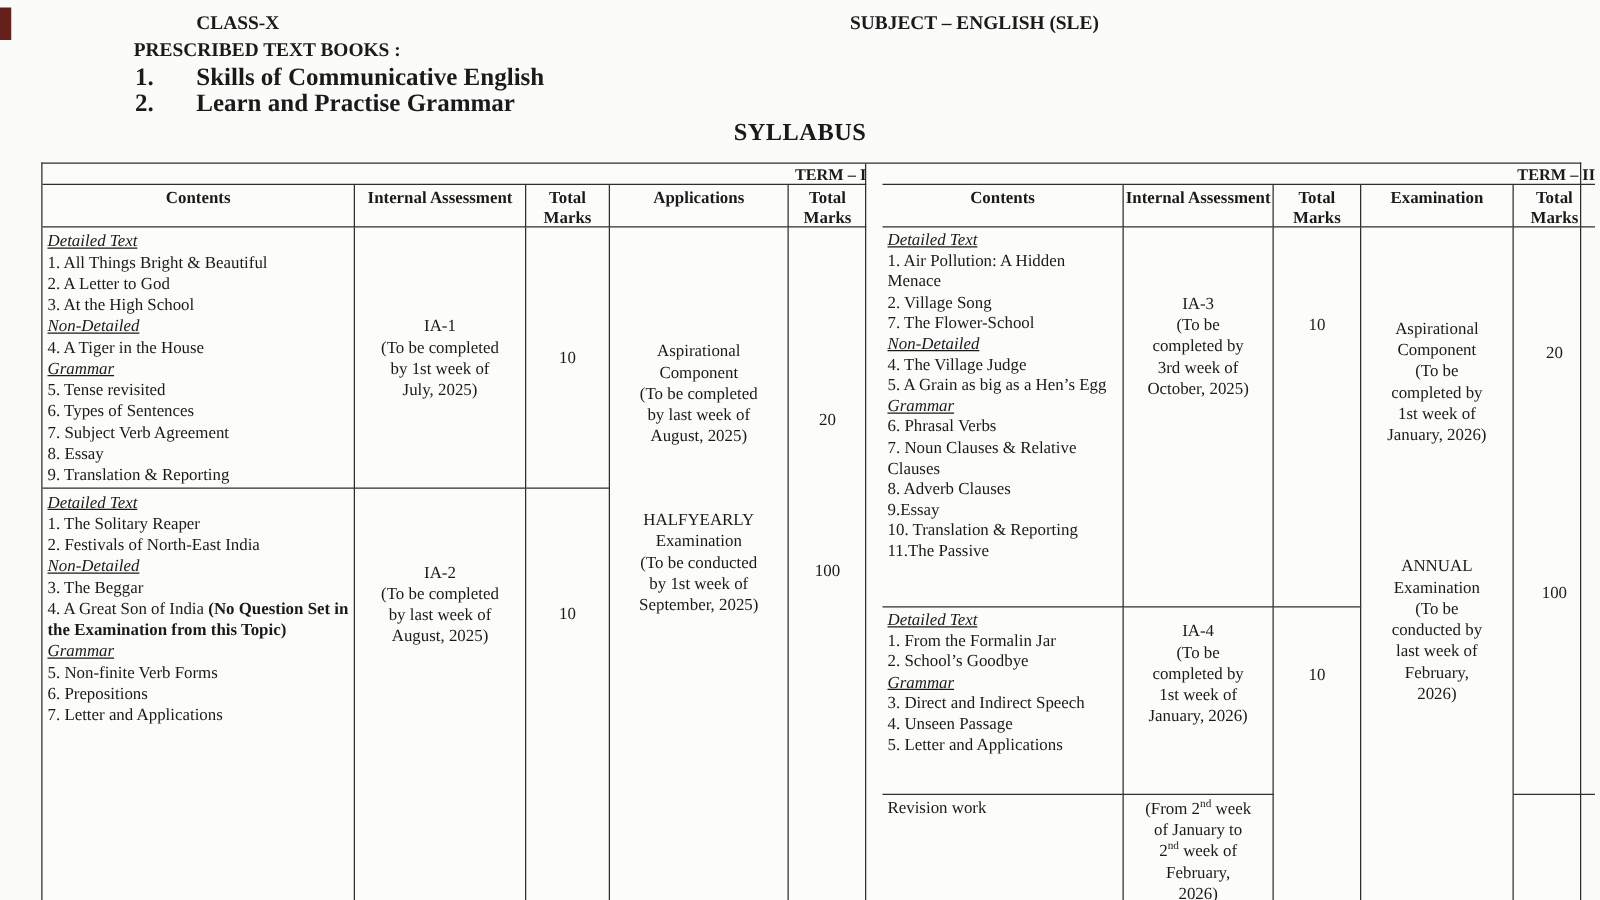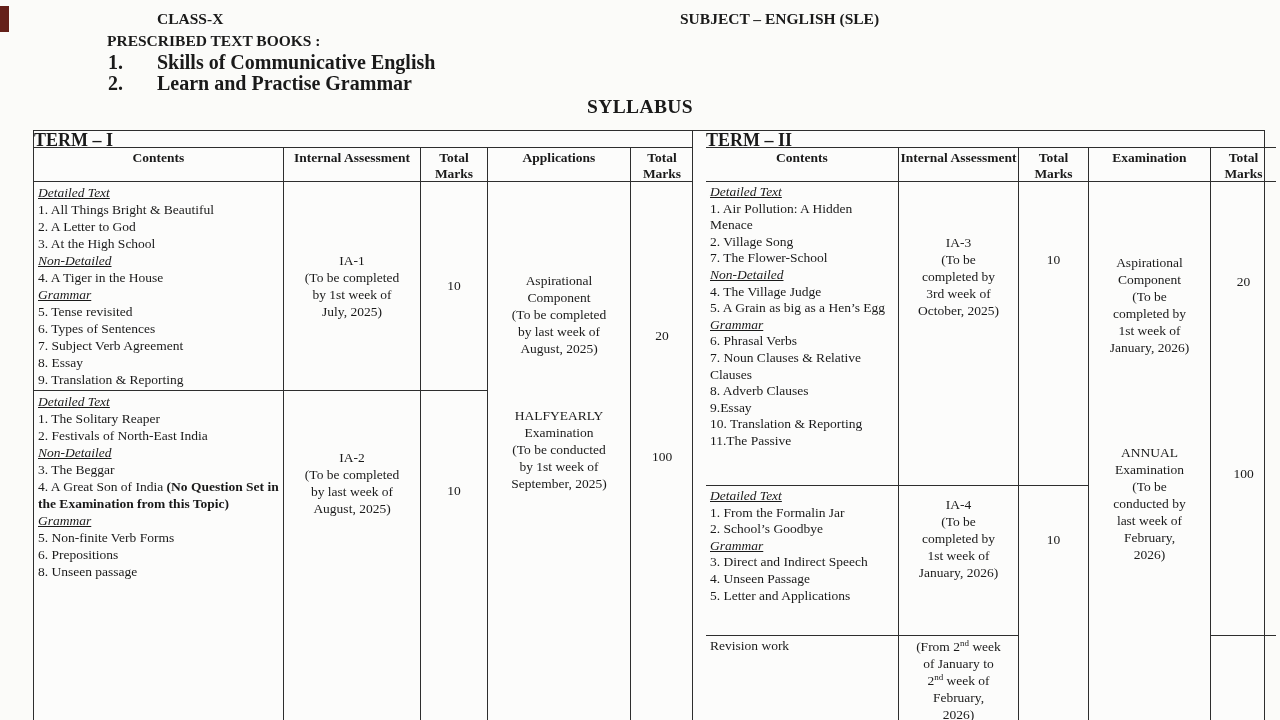--- a/index.html
+++ b/index.html
@@ -53,21 +53,21 @@
   .a-tt { grid-area:tt; border-right:none; }
   .a-h1{grid-area:h1} .a-h2{grid-area:h2} .a-h3{grid-area:h3} .a-h4{grid-area:h4}
   .a-h5{grid-area:h5; border-right:none;}
   .a-ca{grid-area:ca} .a-cb{grid-area:cb} .a-cc{grid-area:cc}
   .a-i1{grid-area:i1} .a-i2{grid-area:i2} .a-i3{grid-area:i3}
   .a-m1{grid-area:m1} .a-m2{grid-area:m2}
   .a-ex{grid-area:ex}
   .a-mx{grid-area:mx; border-right:none;} .a-m5{grid-area:m5; border-right:none; border-bottom:none;}
   .no-bb { border-bottom:none; }
 
-  .term-title { font-weight:bold; text-align:left; font-size:18px; line-height:16px; padding-top:1px; }
+  .term-title { font-weight:bold; text-align:right; font-size:13px; line-height:16px; padding-top:1px; }
   .colhead { font-weight:bold; text-align:center; font-size:13.5px; line-height:16px; padding-top:2px; }
 
   .contents { font-size:13.5px; line-height:17px; padding:2px 4px 0 4px; }
   .t2 .contents { line-height:16.6px; }
   .cl.head { font-style:italic; text-decoration:underline; }
   .cl b { font-weight:bold; }
 
   .ia, .tm, .exam-block, .tm-val { font-size:13.5px; text-align:center; }
   .ia { white-space:pre-line; line-height:17px; }
   .c-mid { display:flex; align-items:center; justify-content:center; }
@@ -143,21 +143,21 @@
       <div class="cell a-cb contents no-bb">
           <div class="cl head">Detailed Text</div>
           <div class="cl">1. The Solitary Reaper</div>
           <div class="cl">2. Festivals of North-East India</div>
           <div class="cl head">Non-Detailed</div>
           <div class="cl">3. The Beggar</div>
           <div class="cl">4. A Great Son of India <b>(No Question Set in the Examination from this Topic)</b></div>
           <div class="cl head">Grammar</div>
           <div class="cl">5. Non-finite Verb Forms</div>
           <div class="cl">6. Prepositions</div>
-          <div class="cl">8. Unseen passage</div>
+          <div class="cl">7. Letter and Applications</div>
         </div>
       <div class="cell a-i2 ia no-bb">IA-2
 (To be completed
 by last week of
 August, 2025)</div>
       <div class="cell a-m2 tm no-bb">10</div>
 
       <div class="cell a-ex no-bb">
         <div class="exam-block eb1">Aspirational
 Component

